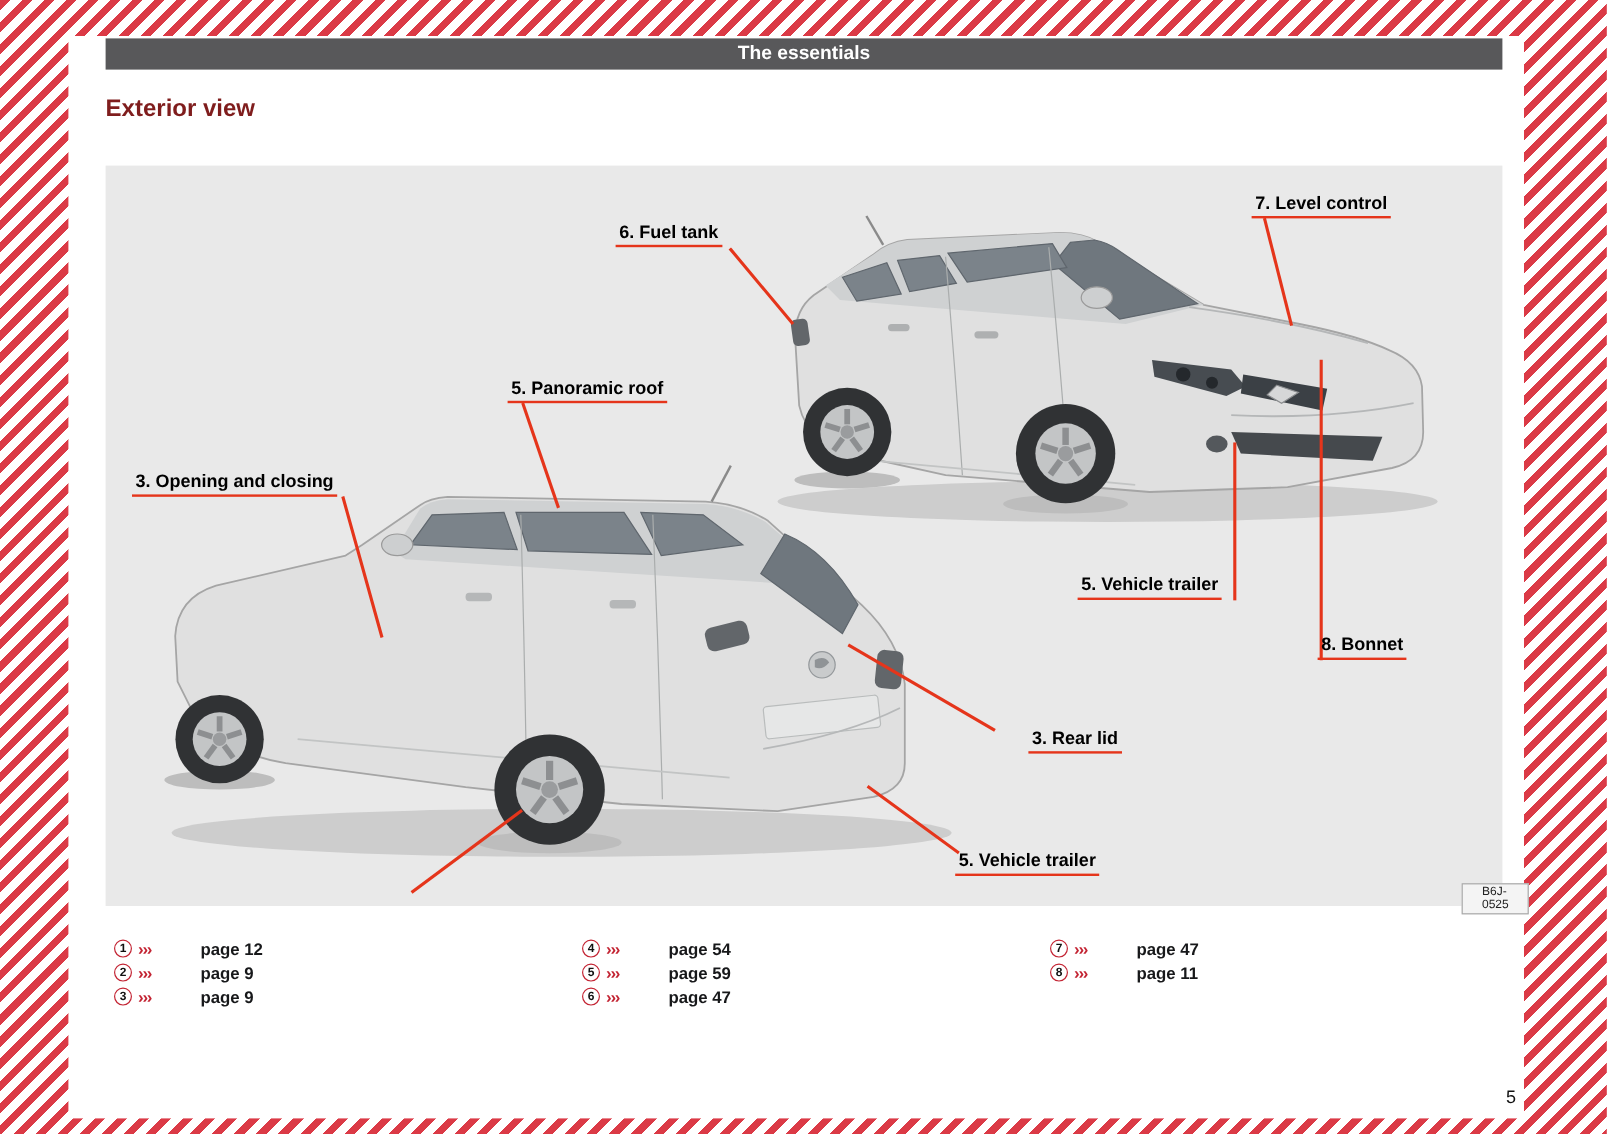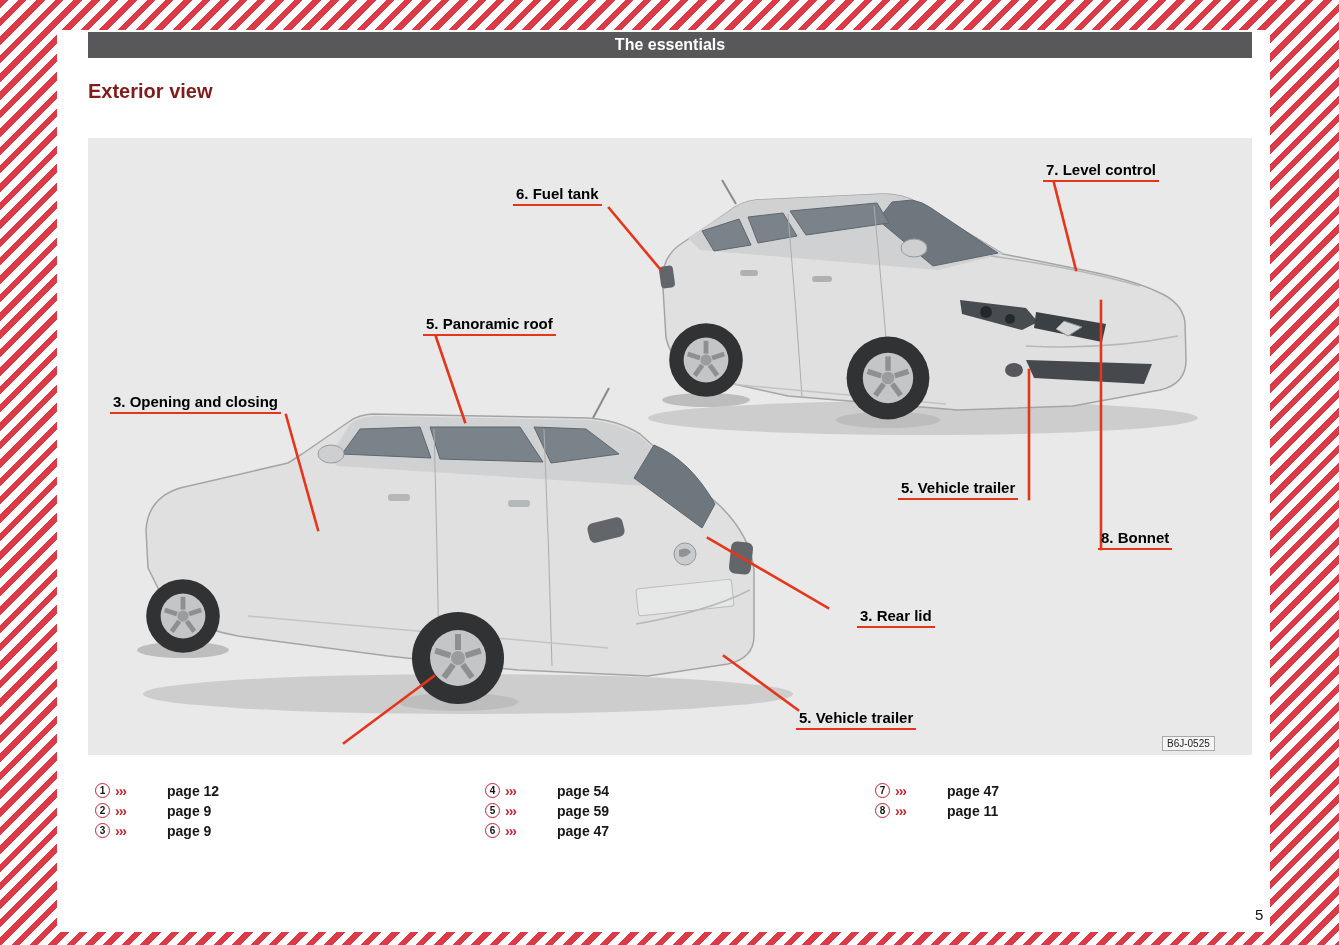--- a/index.html
+++ b/index.html
@@ -35,23 +35,23 @@
   }
   .figure svg { position: absolute; inset: 0; }
   .callout {
     position: absolute;
     font-size: 15px; font-weight: bold; color: #000000; line-height: 1.3;
     border-bottom: 2.5px solid #e5351b; padding: 0 3px 0 3px;
     white-space: nowrap; z-index: 3;
   }
   .callout.two-line { white-space: pre-line; text-align: right; }
   .figure-code {
-    position: absolute; left: 1074px; top: 598px; z-index: 3;
+    position: absolute; left: 1130px; top: 598px; z-index: 3;
     font-size: 10px; color: #222; background: #f4f4f4;
-    border: 1px solid #a9a9a9; padding: 1px 4px;
+    border: 1px solid #a9a9a9; padding: 1px 16px;
   }
   .ref-col { position: absolute; top: 752px; display: flex; flex-direction: column; gap: 3px; }
   .ref-col.c1 { left: 38px; } .ref-col.c2 { left: 428px; } .ref-col.c3 { left: 818px; }
   .ref-row { display: flex; align-items: center; gap: 5px; height: 17px; }
   .ref-num {
     width: 15px; height: 15px; border: 1.5px solid #c32433; border-radius: 50%;
     color: #111; font-size: 10px; font-weight: bold;
     display: inline-flex; align-items: center; justify-content: center; flex: none;
   }
   .ref-arrow { color: #c32433; font-weight: bold; font-size: 14px; letter-spacing: -1px; line-height: 1; }

